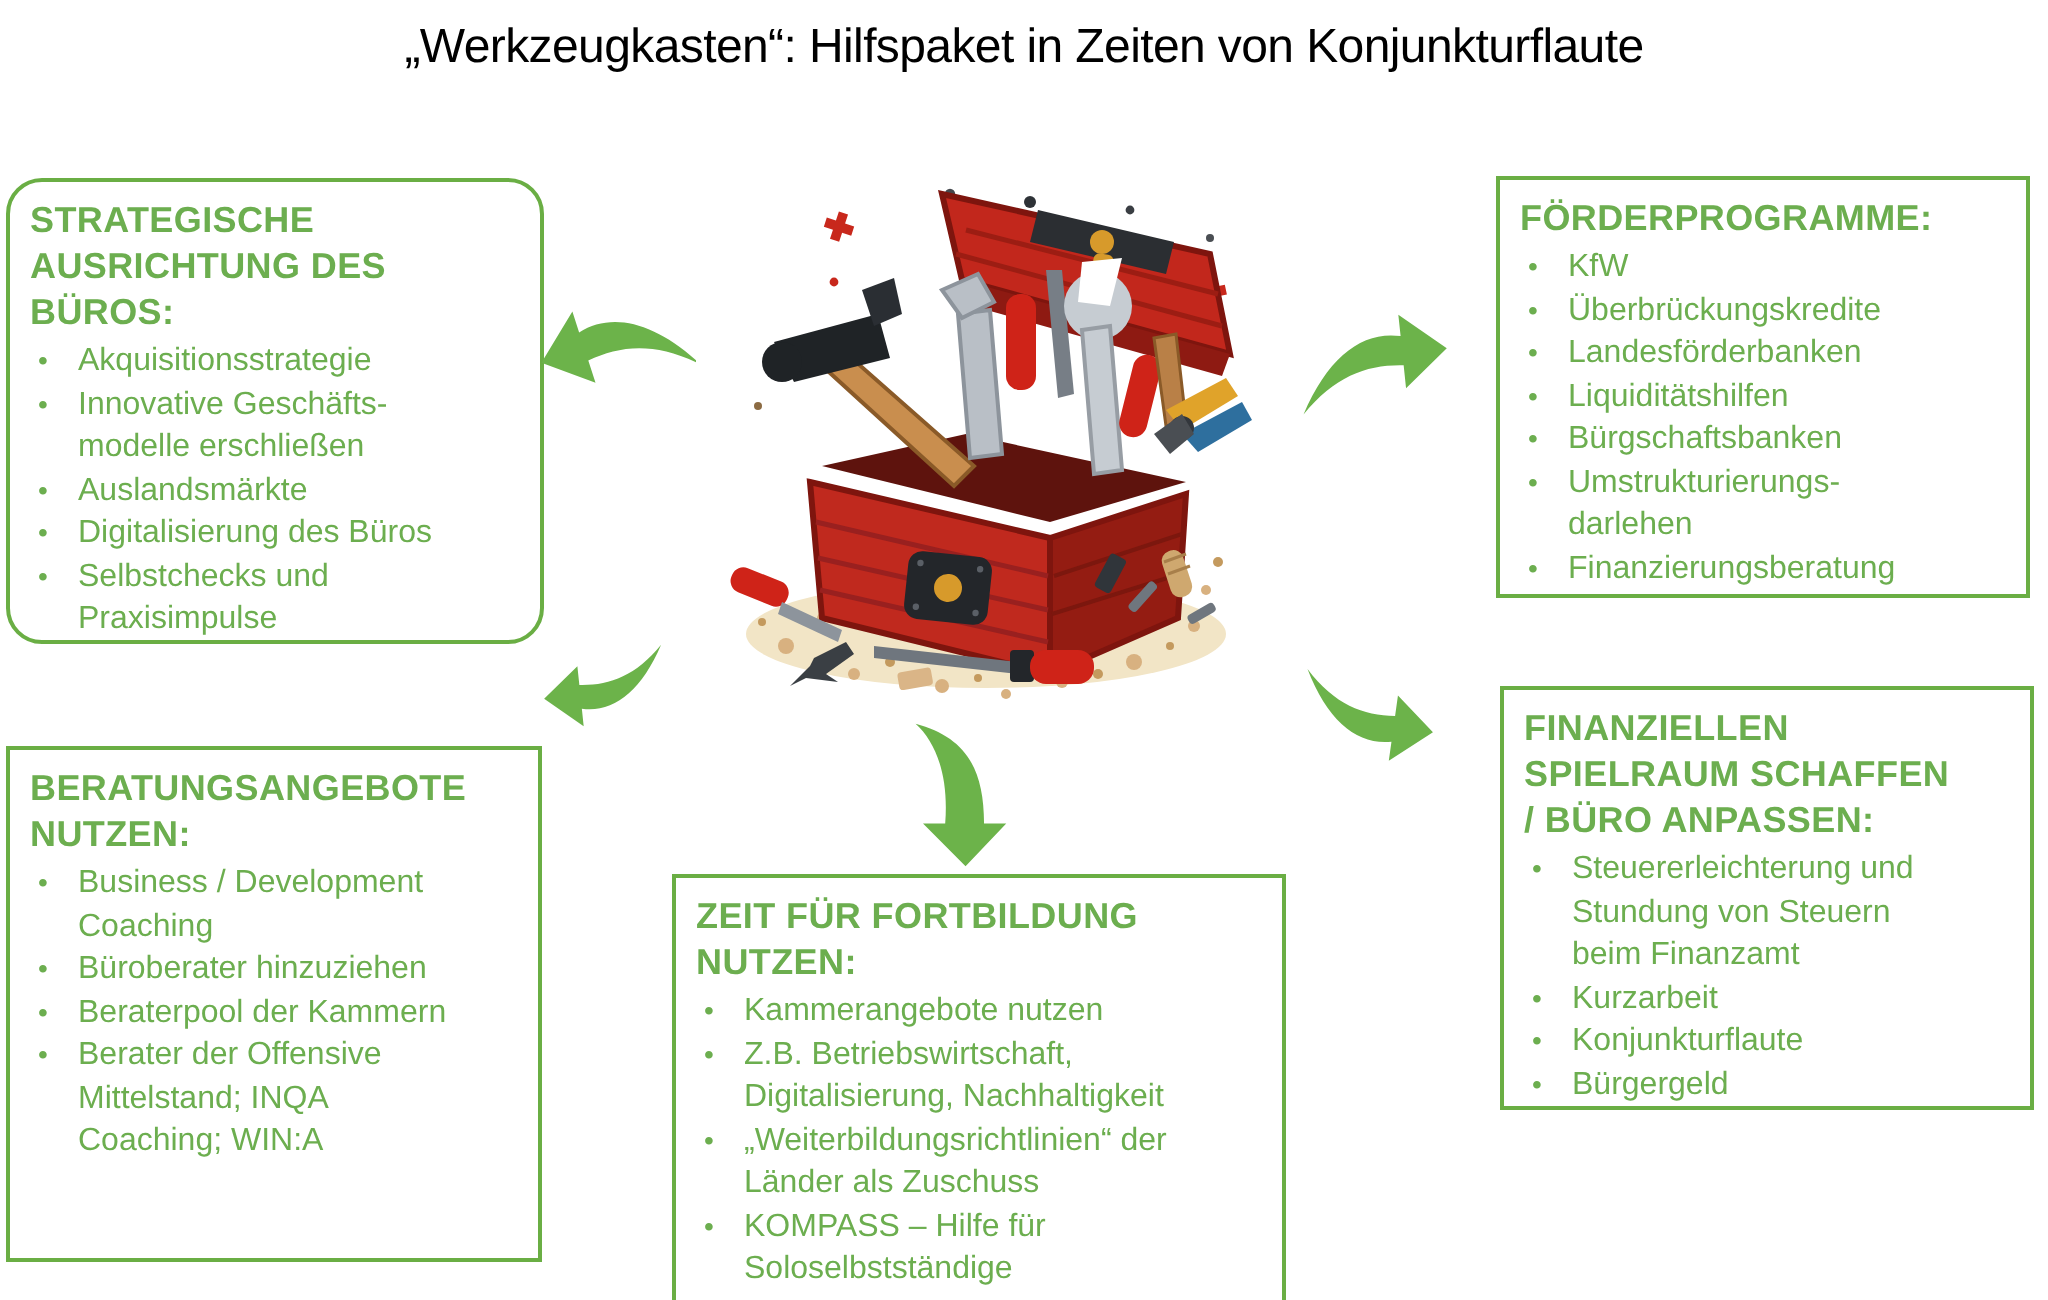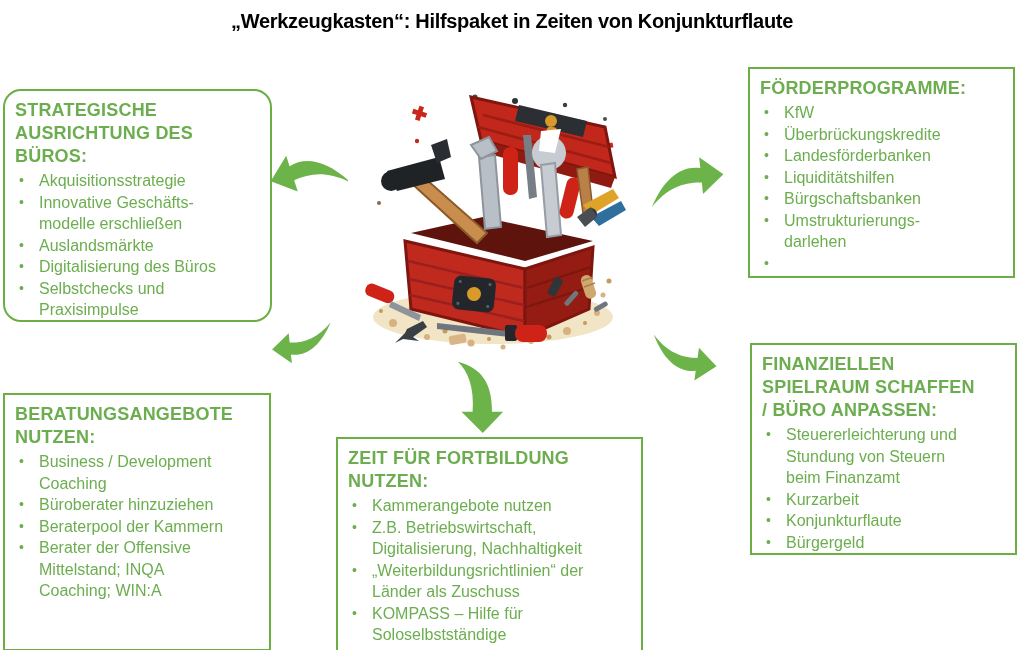--- a/index.html
+++ b/index.html
@@ -2,43 +2,43 @@
 <html><head>
 <meta charset="utf-8">
 <style>
   html,body { margin:0; padding:0; background:#ffffff; }
   #slide {
     position:relative; width:1024px; height:650px; background:#ffffff;
     font-family:"Liberation Sans", sans-serif; overflow:hidden;
   }
   .main-title {
     position:absolute; top:10px; left:0; width:100%;
-    text-align:center; font-size:20px; font-weight:bold; color:#000;
+    text-align:center; font-size:24px; font-weight:normal; color:#000;
     letter-spacing:-0.3px;
   }
   .info-box {
     position:absolute; background:#fff;
     border:2px solid #6aae44; color:#6cae4f; overflow:hidden;
   }
   .info-box h2 {
     margin:8px 8px 2px 10px; font-size:18px; font-weight:bold;
     line-height:23px; white-space:pre-line; letter-spacing:0.2px;
   }
   .info-box ul { margin:0; padding:0; list-style:none; }
   .info-box li { display:flex; font-size:16px; line-height:21.5px; }
   .info-box li .dot { flex:0 0 34px; padding-left:14px; box-sizing:border-box; font-size:14px; }
   .info-box li .dot::before { content:"\2022"; }
   .info-box li .txt { white-space:pre-line; flex:1 1 auto; padding-right:20px; }
   .arrow-svg { position:absolute; }
   .arrow-svg path { fill:#6cb34a; }
   #toolbox { position:absolute; left:353px; top:85px; }
   
   #box-strategie { left:3px;   top:89px;  width:265px; height:229px;border-radius:18px; }
-  #box-foerder   { left:748px; top:67px;  width:263px; height:207px; }
-  #box-beratung  { left:3px;   top:373px; width:264px; height:254px;margin-top:20px; }
+  #box-foerder   { left:748px; top:88px;  width:263px; height:207px; }
+  #box-beratung  { left:3px;   top:373px; width:264px; height:254px; }
   #box-zeit      { left:336px; top:437px; width:303px; height:211px; }
   #box-finanz    { left:750px; top:343px; width:263px; height:208px; }
 </style>
 </head>
 <body>
 
 <div id="slide">
 
   <div class="main-title">„Werkzeugkasten“: Hilfspaket in Zeiten von Konjunkturflaute</div>
 
@@ -95,20 +95,21 @@
           <span class="dot"></span>
           <span class="txt">Bürgschaftsbanken</span>
         </li>
       <li>
           <span class="dot"></span>
           <span class="txt">Umstrukturierungs-
 darlehen</span>
         </li>
       <li>
           <span class="dot"></span>
+          <span class="txt">Finanzierungsberatung</span>
         </li>
     </ul>
   </div>
 
   <div class="info-box" id="box-beratung">
     <h2>BERATUNGSANGEBOTE
 NUTZEN:</h2>
     <ul>
       <li>
           <span class="dot"></span>

